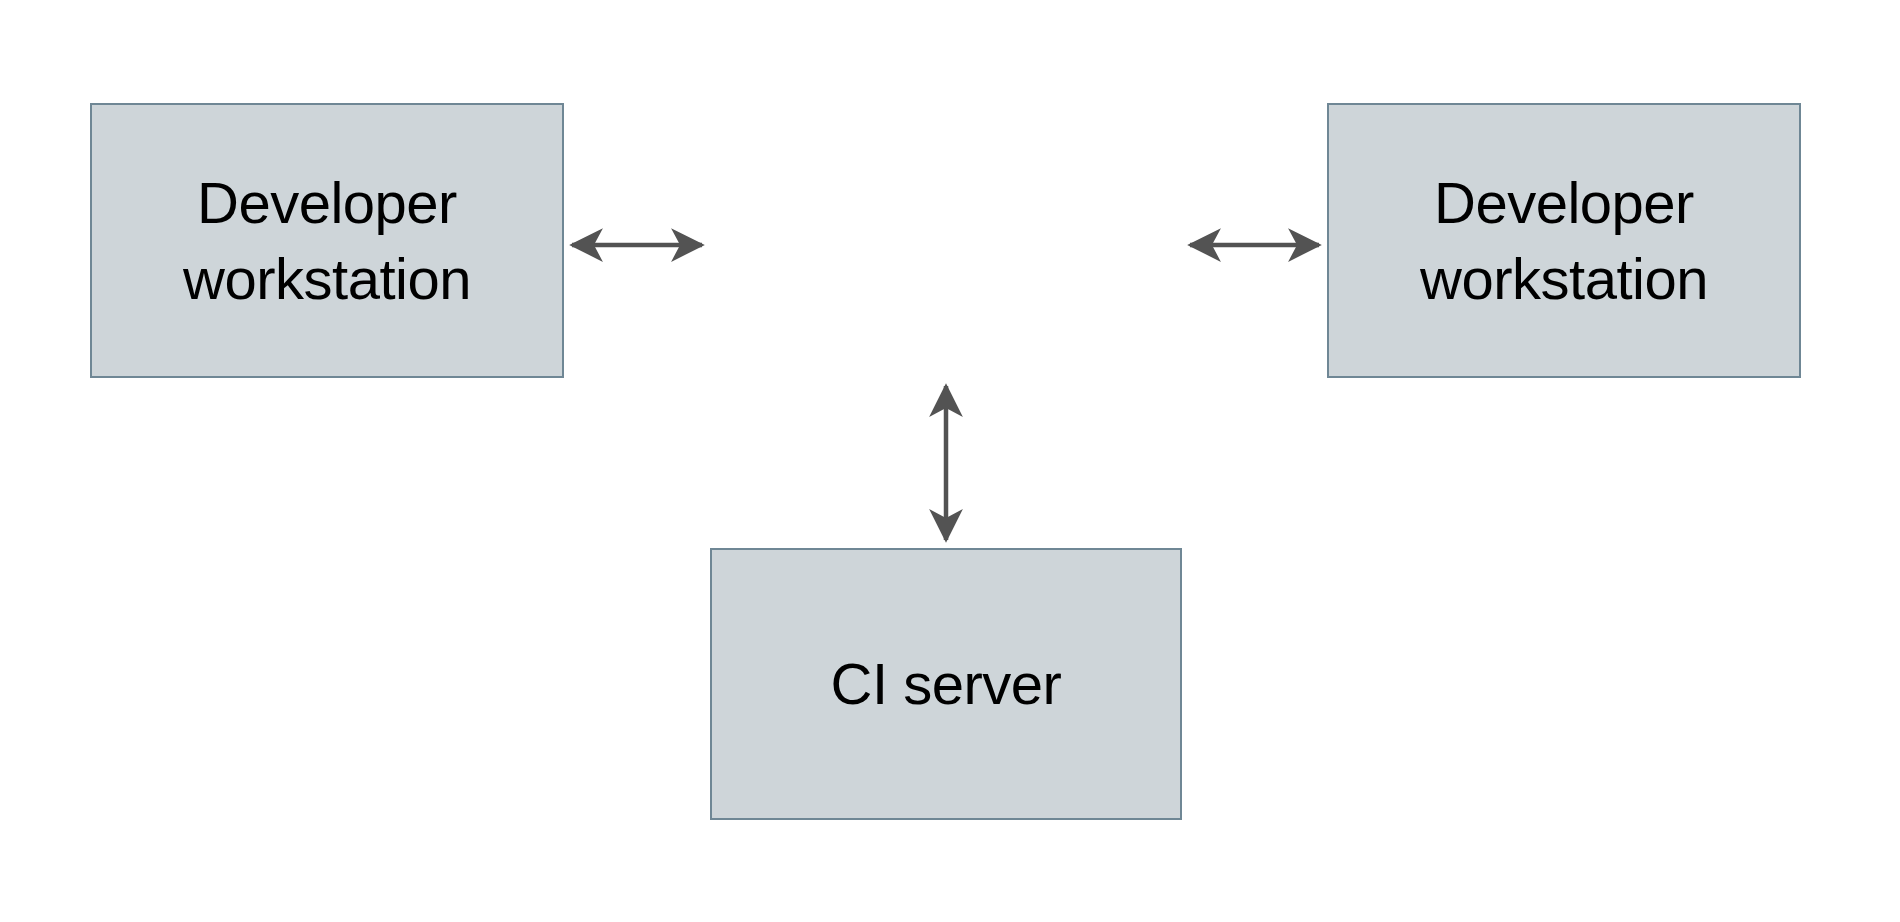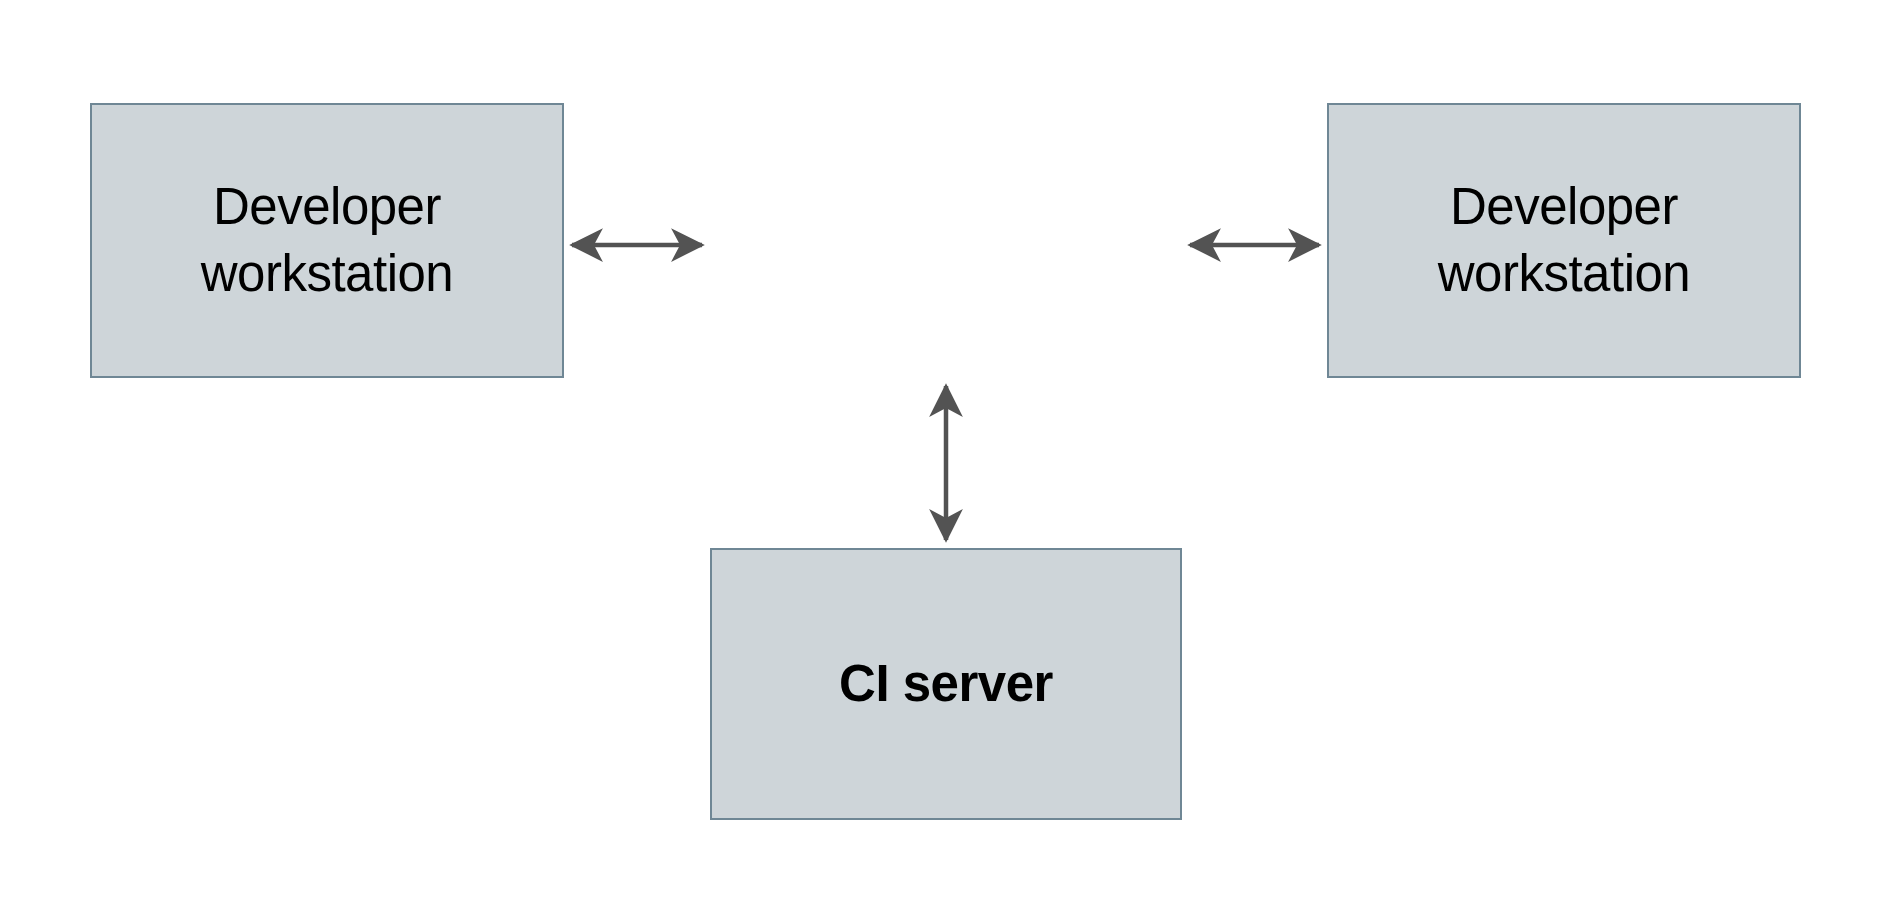--- a/index.html
+++ b/index.html
@@ -24,39 +24,39 @@
     box-sizing: border-box;
     background: #ced5d9;
     border: 2px solid #6f8795;
     display: flex;
     align-items: center;
     justify-content: center;
     text-align: center;
   }
   .node-label {
     font-family: "Liberation Sans", sans-serif;
-    font-size: 51px;
+    font-size: 58px;
     line-height: 1.3;
     color: #000000;
     letter-spacing: -0.5px;
     white-space: pre-line;
     padding: 0 8px;
   }
   .edge-layer {
     position: absolute;
     left: 0;
     top: 0;
     width: 1900px;
     height: 922px;
     pointer-events: none;
   }
   .node-dev-left  { left: 90px;  top: 103px; width: 474px; height: 275px; }
   .node-shared    { left: 710px; top: 103px; width: 472px; height: 275px; }
   .node-dev-right { left: 1327px;top: 103px; width: 474px; height: 275px; }
-  .node-ci        { left: 710px; top: 548px; width: 472px; height: 272px; font-weight: bold; }
+  .node-ci        { left: 710px; top: 548px; width: 472px; height: 272px; }
 </style>
 </head>
 <body>
 
 <div id="diagram-canvas">
 
   <svg class="edge-layer" viewBox="0 0 1900 922" width="1900" height="922" xmlns="http://www.w3.org/2000/svg" aria-hidden="true">
     <defs>
       <marker id="arrowEnd" viewBox="0 0 12 12" refX="11" refY="6" markerWidth="7.5" markerHeight="7.5" orient="auto-start-reverse" markerUnits="strokeWidth">
         <path d="M 0 0 L 12 6 L 0 12 L 3.2 6 Z" fill="#535353"></path>

